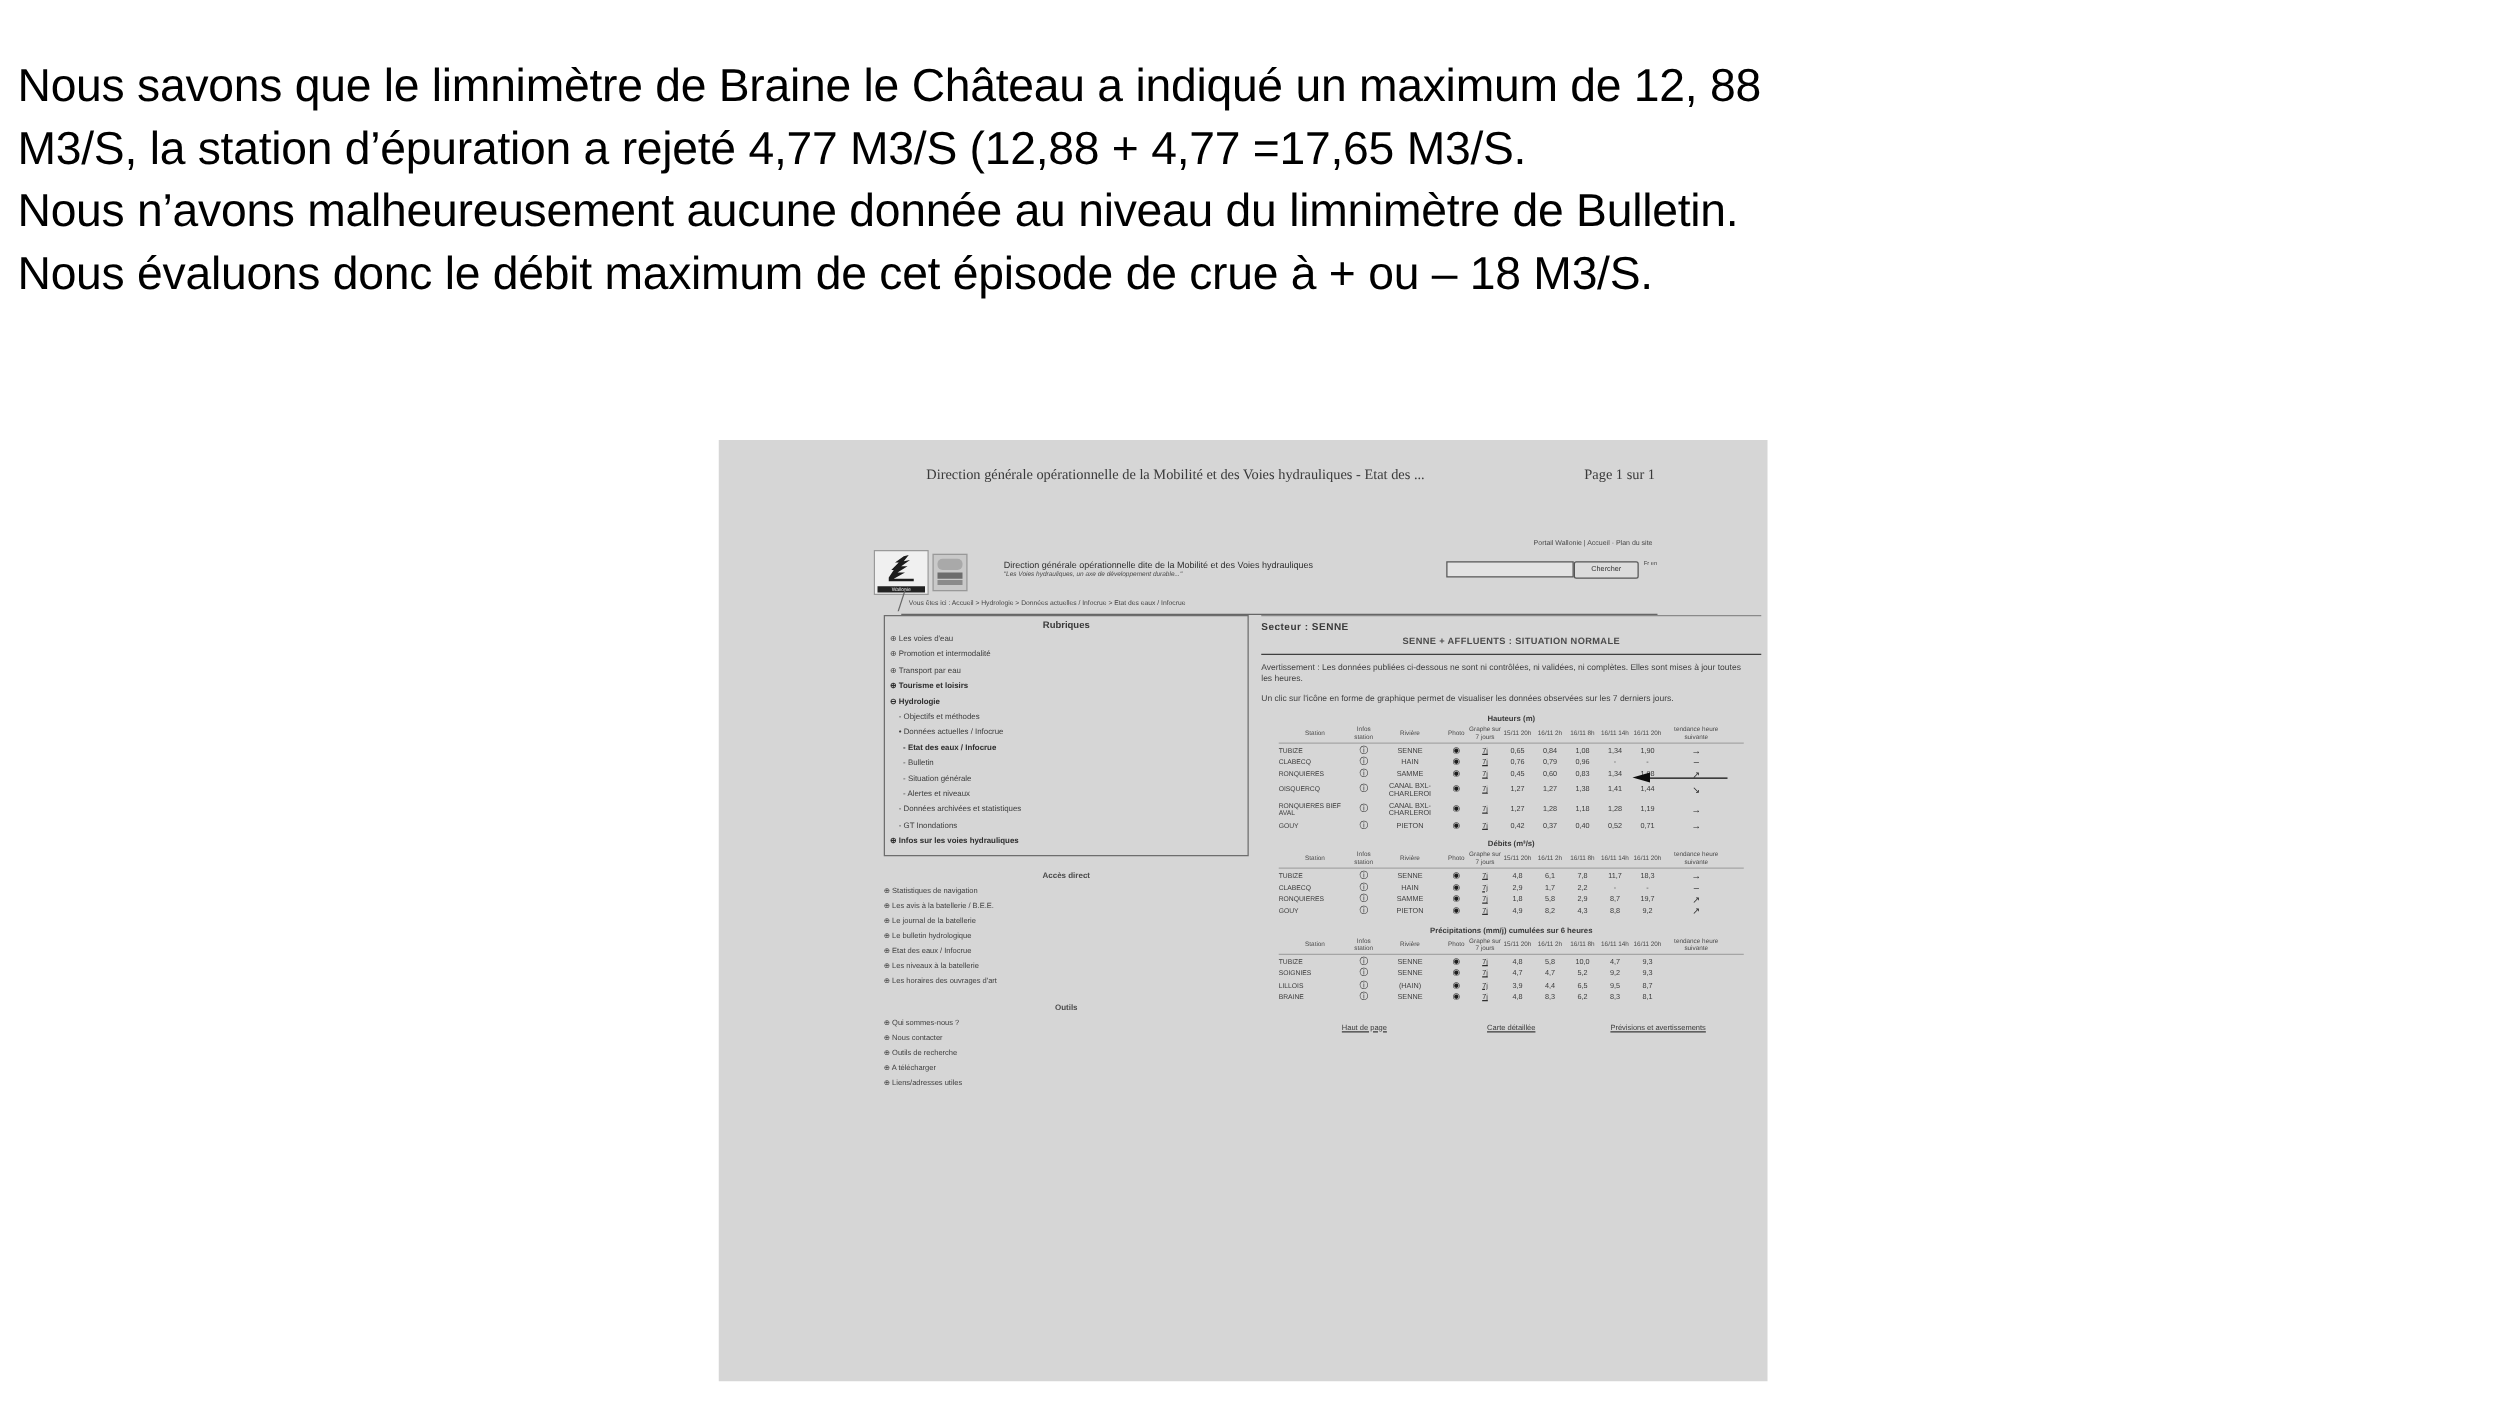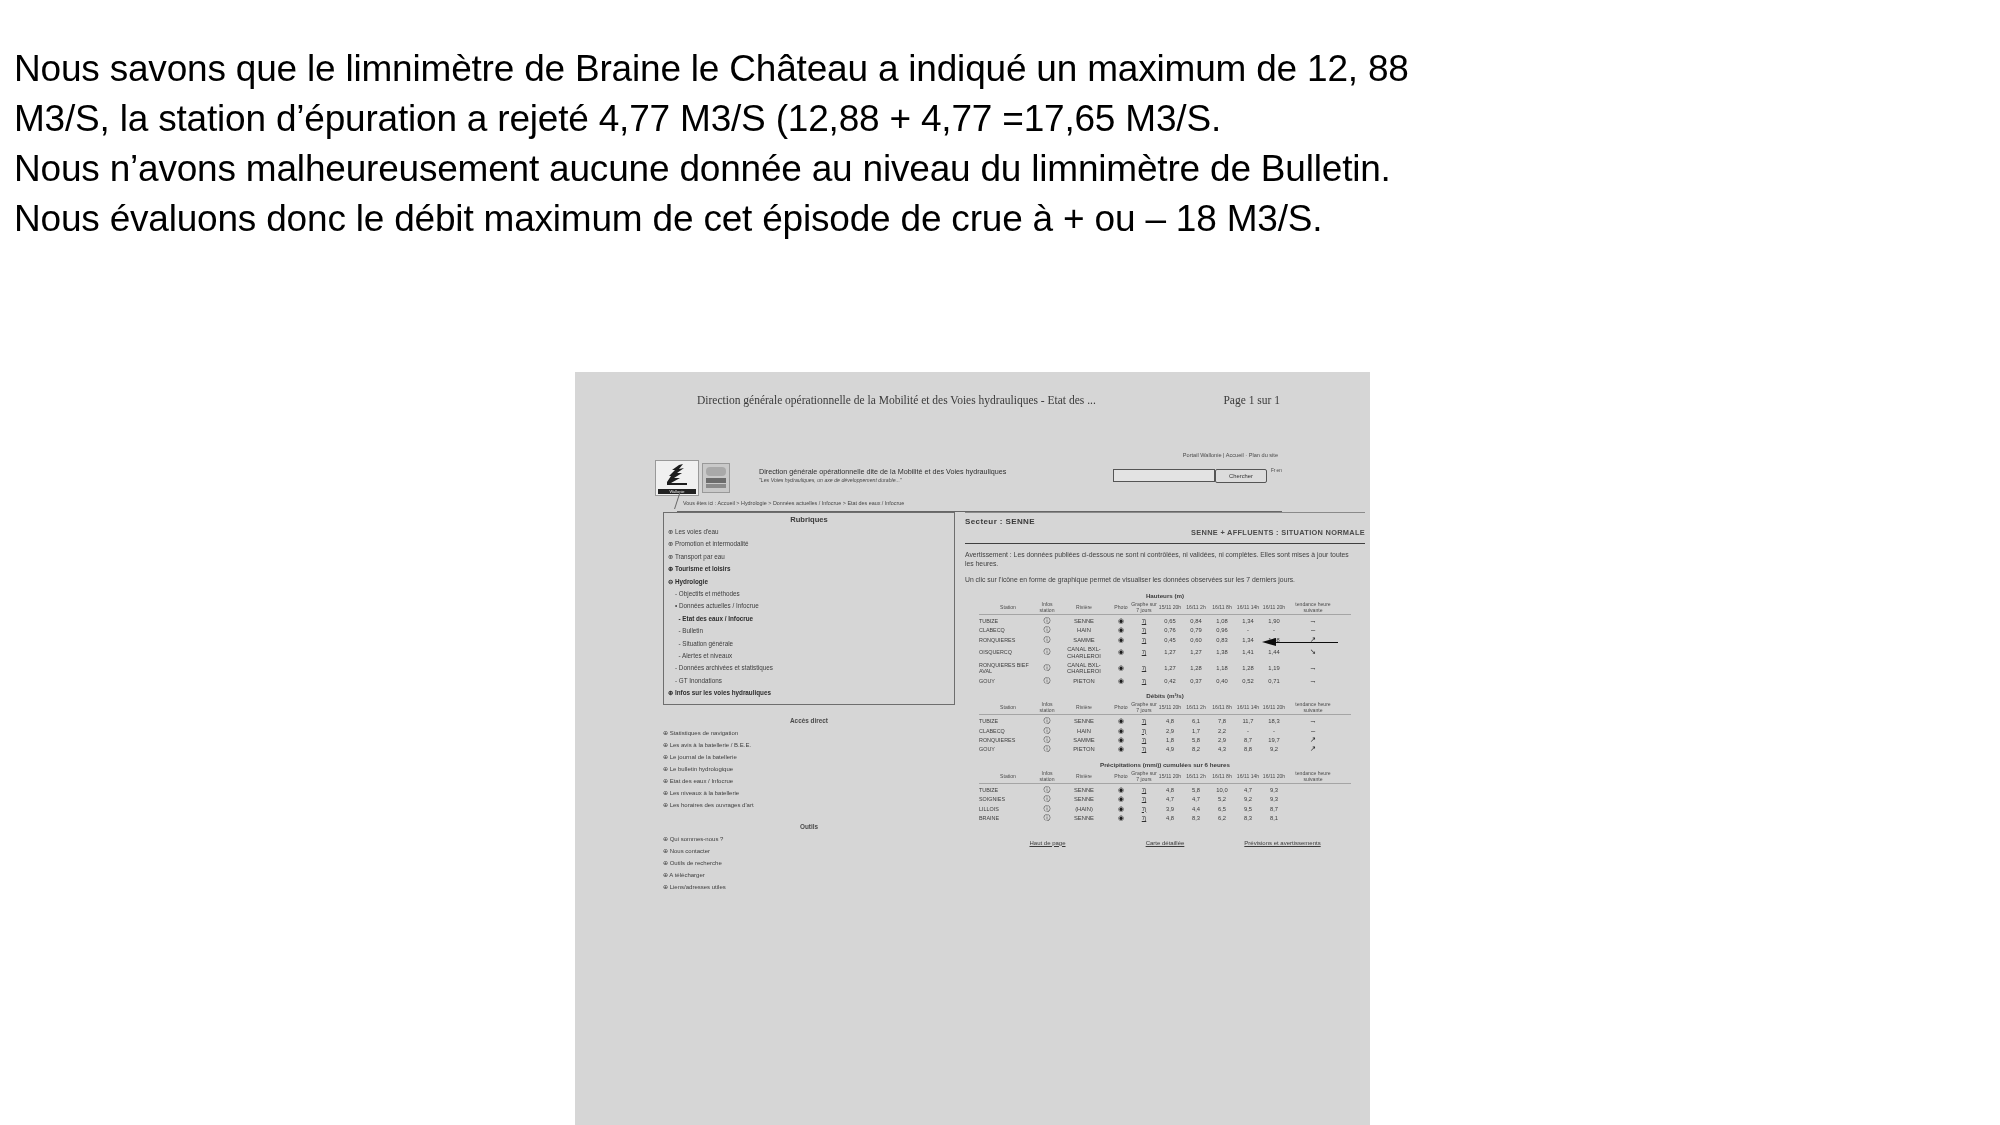--- a/index.html
+++ b/index.html
@@ -4,21 +4,21 @@
 <style>
   html,body{margin:0;padding:0;}
   body{width:2000px;height:1125px;background:#ffffff;overflow:hidden;position:relative;
        font-family:"Liberation Sans",sans-serif;}
 
   
   .slide-text{position:absolute;left:14px;top:44px;width:1960px;color:#000;}
   .slide-line{font-size:37px;line-height:50px;letter-spacing:-0.2px;white-space:nowrap;}
 
   
-  .scan{position:absolute;left:575px;top:372px;width:795px;height:753px;background:#d6d6d6;}
+  .scan{position:absolute;left:575px;top:352px;width:795px;height:753px;background:#d6d6d6;padding-left:44px;}
   .page{position:relative;width:100%;height:100%;color:#3f3f3f;filter:blur(0.45px);}
 
   .doc-head{position:absolute;left:122px;right:90px;top:22px;display:flex;justify-content:space-between;
             font-family:"Liberation Serif",serif;font-size:11.5px;color:#3a3a3a;}
   .top-links{position:absolute;right:92px;top:80px;font-size:5.6px;color:#4a4a4a;}
 
   
   .band{position:absolute;left:80px;top:88px;right:86px;height:40px;}
   .logos{position:absolute;left:0;top:0;display:flex;gap:3px;}
   .logo1{width:42px;height:34px;background:#f0f0f0;border:1px solid #999;position:relative;}
@@ -47,21 +47,21 @@
   .rub-title{text-align:center;font-size:7.6px;font-weight:bold;color:#3a3a3a;margin-bottom:2px;}
   .rub-item{font-size:6.3px;line-height:12.4px;white-space:pre;color:#3c3c3c;}
   .rub-item:nth-of-type(4),.rub-item:nth-of-type(5),.rub-item:nth-of-type(8),
   .rub-item:nth-of-type(14){font-weight:bold;color:#2c2c2c;}
   .side-sec-title{text-align:center;font-size:6.4px;font-weight:bold;color:#4a4a4a;margin:12px 0 3px 0;}
   .side-item{font-size:6px;line-height:12px;white-space:pre;color:#3e3e3e;}
 
   
   .main{position:absolute;left:390px;top:140px;width:400px;border-top:1px solid #8a8a8a;padding-top:4px;}
   .sec-h1{text-align:left;font-size:8px;font-weight:bold;letter-spacing:0.4px;color:#3a3a3a;}
-  .sec-h2{text-align:right;font-size:7.4px;font-weight:bold;letter-spacing:0.3px;color:#4a4a4a;margin-top:2px;}
+  .sec-h2{text-align:center;font-size:7.4px;font-weight:bold;letter-spacing:0.3px;color:#4a4a4a;margin-top:2px;}
   .rule{border-top:1.6px solid #3f3f3f;margin:6px 0 6px 0;}
   .warn{font-size:6.8px;line-height:9px;color:#3f3f3f;width:392px;}
   .gnote{font-size:6.8px;line-height:9px;color:#3f3f3f;margin-top:7px;width:392px;}
 
   .tbl{width:372px;margin:0 auto;}
   .tbl-title{text-align:center;font-size:6.2px;font-weight:bold;color:#3a3a3a;margin:8px 0 2px 0;}
   .t-head,.t-row{display:grid;grid-template-columns:58px 20px 54px 20px 26px 26px 26px 26px 26px 26px 52px;
                  align-items:center;}
   .t-head{border-bottom:1px solid #a5a5a5;padding-bottom:1px;}
   .th{font-size:5.1px;line-height:6px;text-align:center;color:#4c4c4c;}

